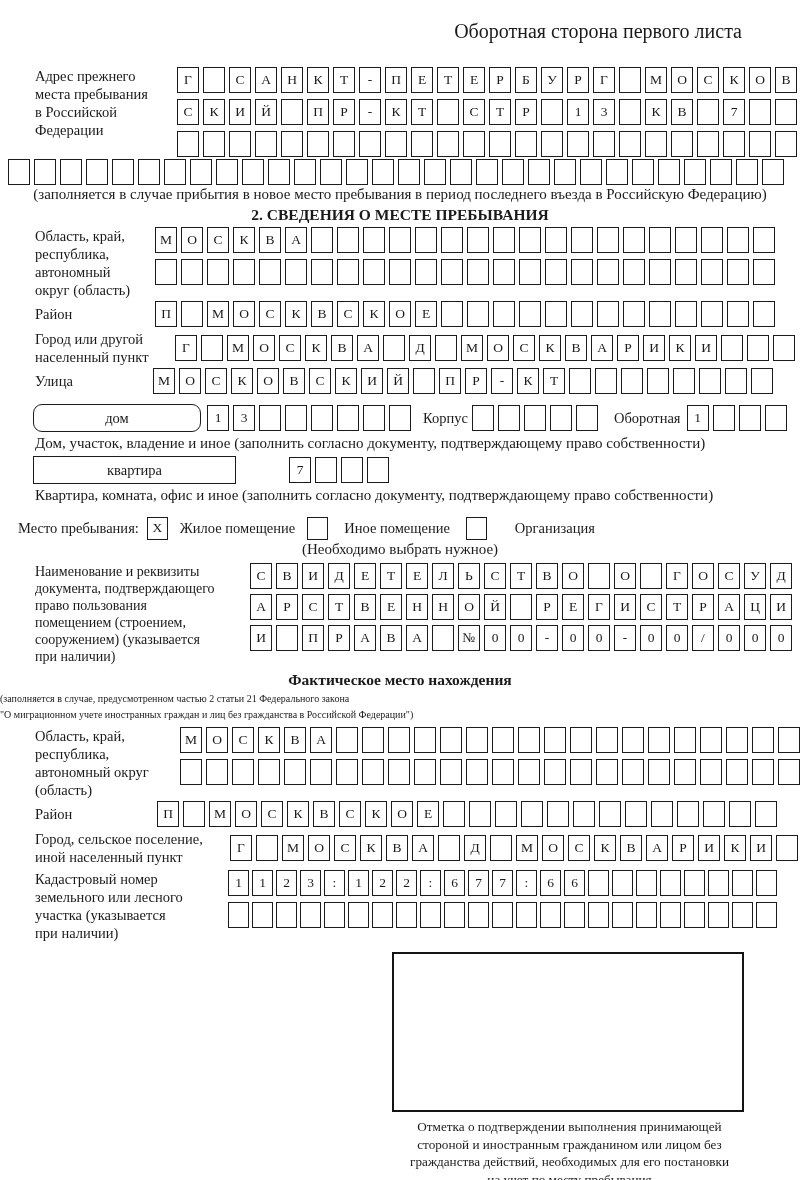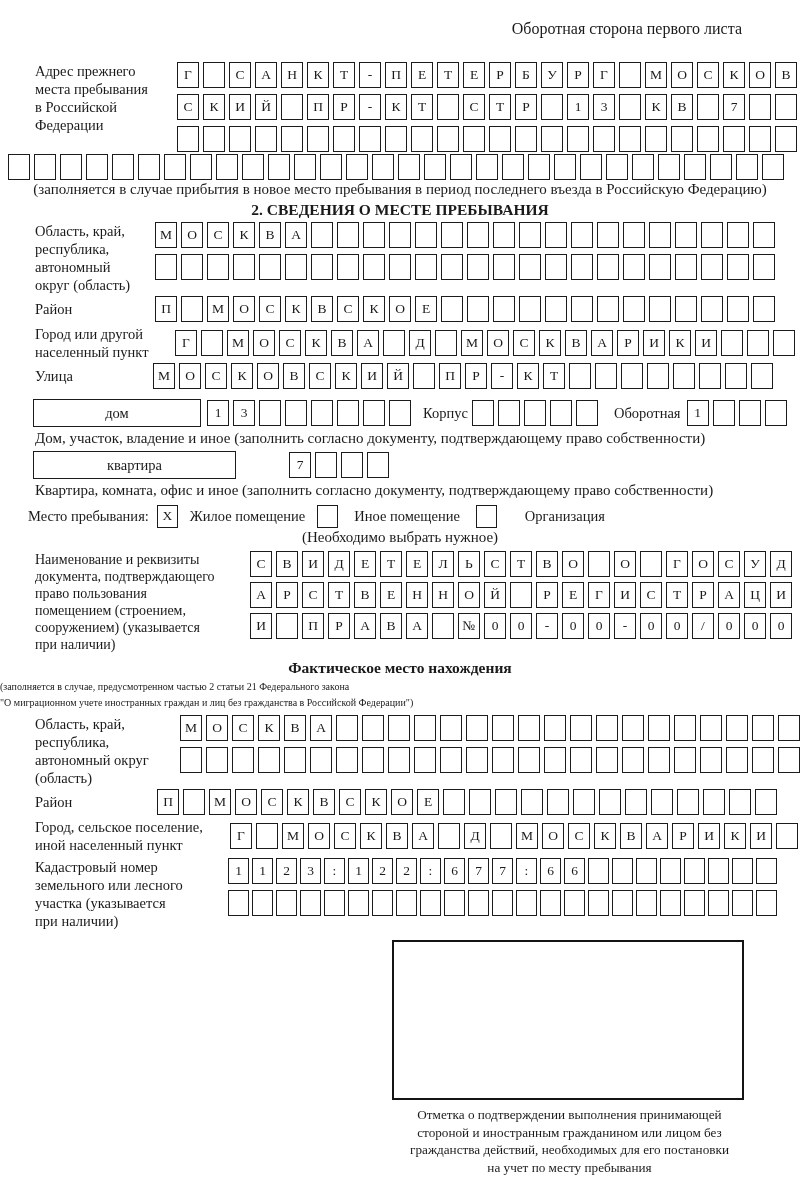--- a/index.html
+++ b/index.html
@@ -4,21 +4,21 @@
 <style>
   html,body{margin:0;padding:0;background:#fff;}
   .page{
     position:relative;
     width:800px;height:1180px;
     margin:0 auto;
     background:#fff;color:#1a1a1a;
     font-family:"Liberation Serif","DejaVu Serif",serif;
     overflow:hidden;
   }
-  .header-note{padding-top:20px;padding-right:58px;text-align:right;font-size:16px;}
+  .header-note{padding-top:20px;padding-right:58px;text-align:right;font-size:20px;}
   .frow{display:flex;align-items:flex-start;padding-left:35px;}
   .flabel{flex:0 0 auto;font-size:14.5px;line-height:18px;}
   .lw118{width:118px}.lw120{width:120px}.lw122{width:122px}.lw140{width:140px}
   .lw142{width:142px}.lw145{width:145px}.lw193{width:193px}.lw195{width:195px}.lw215{width:215px}
   .fcells{display:flex;flex:0 0 auto;}
   .cells-col{display:flex;flex-direction:column;gap:6px;}
   .cell{
     box-sizing:border-box;flex:0 0 22px;width:22px;height:26px;
     border:1.6px solid #1c1c1c;margin-right:4px;background:#fff;
     display:flex;align-items:center;justify-content:center;
@@ -34,21 +34,21 @@
   .wide-box{
     box-sizing:border-box;border:1.8px solid #1c1c1c;height:28px;background:#fff;
     display:flex;align-items:center;justify-content:center;font-size:14.5px;flex:0 0 auto;
   }
   .inline-lbl{font-size:14.5px;line-height:28px;flex:0 0 auto;}
   .chk{
     box-sizing:border-box;width:21px;height:23px;border:1.6px solid #1c1c1c;
     display:inline-flex;align-items:center;justify-content:center;
     font-size:13.5px;flex:0 0 auto;background:#fff;
   }
-  .mesto-row{display:flex;align-items:center;padding-left:28px;margin-top:5px;height:24px;font-size:14.5px;}
+  .mesto-row{display:flex;align-items:center;padding-left:18px;margin-top:12px;height:24px;font-size:14.5px;}
   .stamp-box{
     box-sizing:border-box;margin-left:392px;margin-top:10px;
     width:352px;height:160px;border:2px solid #141414;background:#fff;
   }
   .stamp-caption{margin-left:362px;margin-top:6px;width:415px;text-align:center;
     font-size:13.2px;line-height:17.5px;}
   .mt2{margin-top:2px}.mt3{margin-top:3px}.mt4{margin-top:4px}.mt5{margin-top:5px}
   .mt6{margin-top:6px}.mt10{margin-top:10px}.mt24{margin-top:24px}
   .cells-top-pad{margin-top:5px;}
 </style>
@@ -333,21 +333,21 @@
         <span class="cell"></span>
         <span class="cell"></span>
         <span class="cell"></span>
         <span class="cell"></span>
         <span class="cell"></span>
         <span class="cell"></span>
       </div>
   </div>
 
   <div class="frow mt10" style="padding-left:33px;align-items:center;">
-    <div class="wide-box" style="width:168px;">дом</div>
+    <div class="wide-box" style="width:168px;border-radius:9px;">дом</div>
     <div class="fcells" style="margin-left:6px;">
         <span class="cell">1</span>
         <span class="cell">3</span>
         <span class="cell"></span>
         <span class="cell"></span>
         <span class="cell"></span>
         <span class="cell"></span>
         <span class="cell"></span>
         <span class="cell"></span>
       </div>

